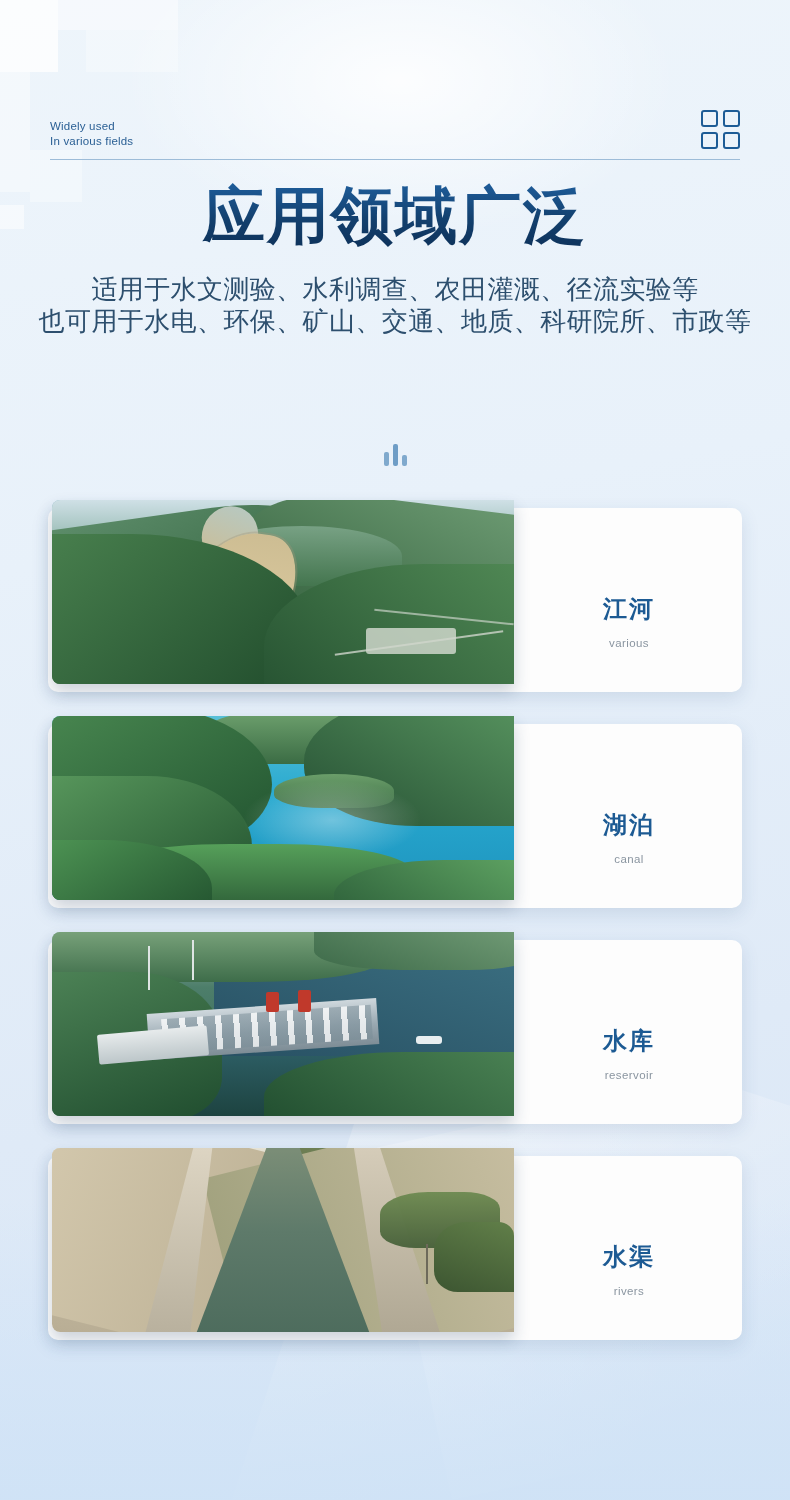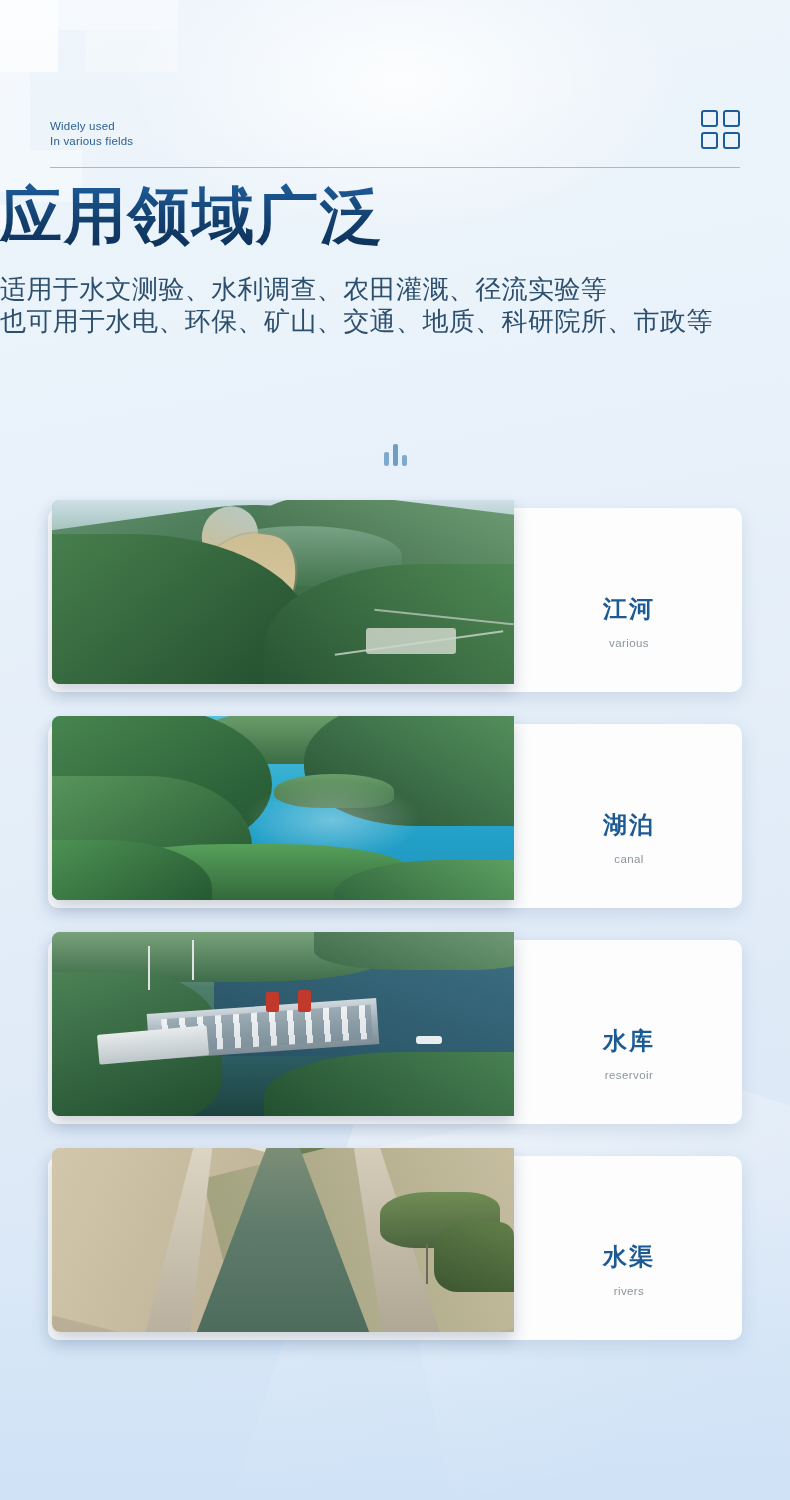--- a/index.html
+++ b/index.html
@@ -59,21 +59,21 @@
 
   
   .header {
     position: absolute;
     left: 50px;
     top: 110px;
     width: 690px;
     display: flex;
     align-items: flex-end;
     justify-content: space-between;
-    padding-bottom: 18px;
+    padding-bottom: 10px;
     border-bottom: 1px solid #9dbcd8;
   }
   .eyebrow {
     font-size: 11.5px;
     line-height: 15px;
     color: #2a5f94;
     letter-spacing: 0.2px;
   }
   .grid-icon {
     display: grid;
@@ -85,21 +85,21 @@
     display: block;
     border: 2.4px solid #1d5c96;
     border-radius: 3px;
   }
 
   
   .title-block {
     position: absolute;
     left: 0; right: 0;
     top: 180px;
-    text-align: left;
+    text-align: center;
   }
   .main-title {
     font-family: "DejaVu Serif", "Liberation Serif", serif;
     font-weight: 700;
     font-size: 62px;
     line-height: 1.15;
     letter-spacing: 2px;
     background: linear-gradient(180deg, #1f5f9e 0%, #13406e 55%, #0d3159 100%);
     -webkit-background-clip: text;
     background-clip: text;

